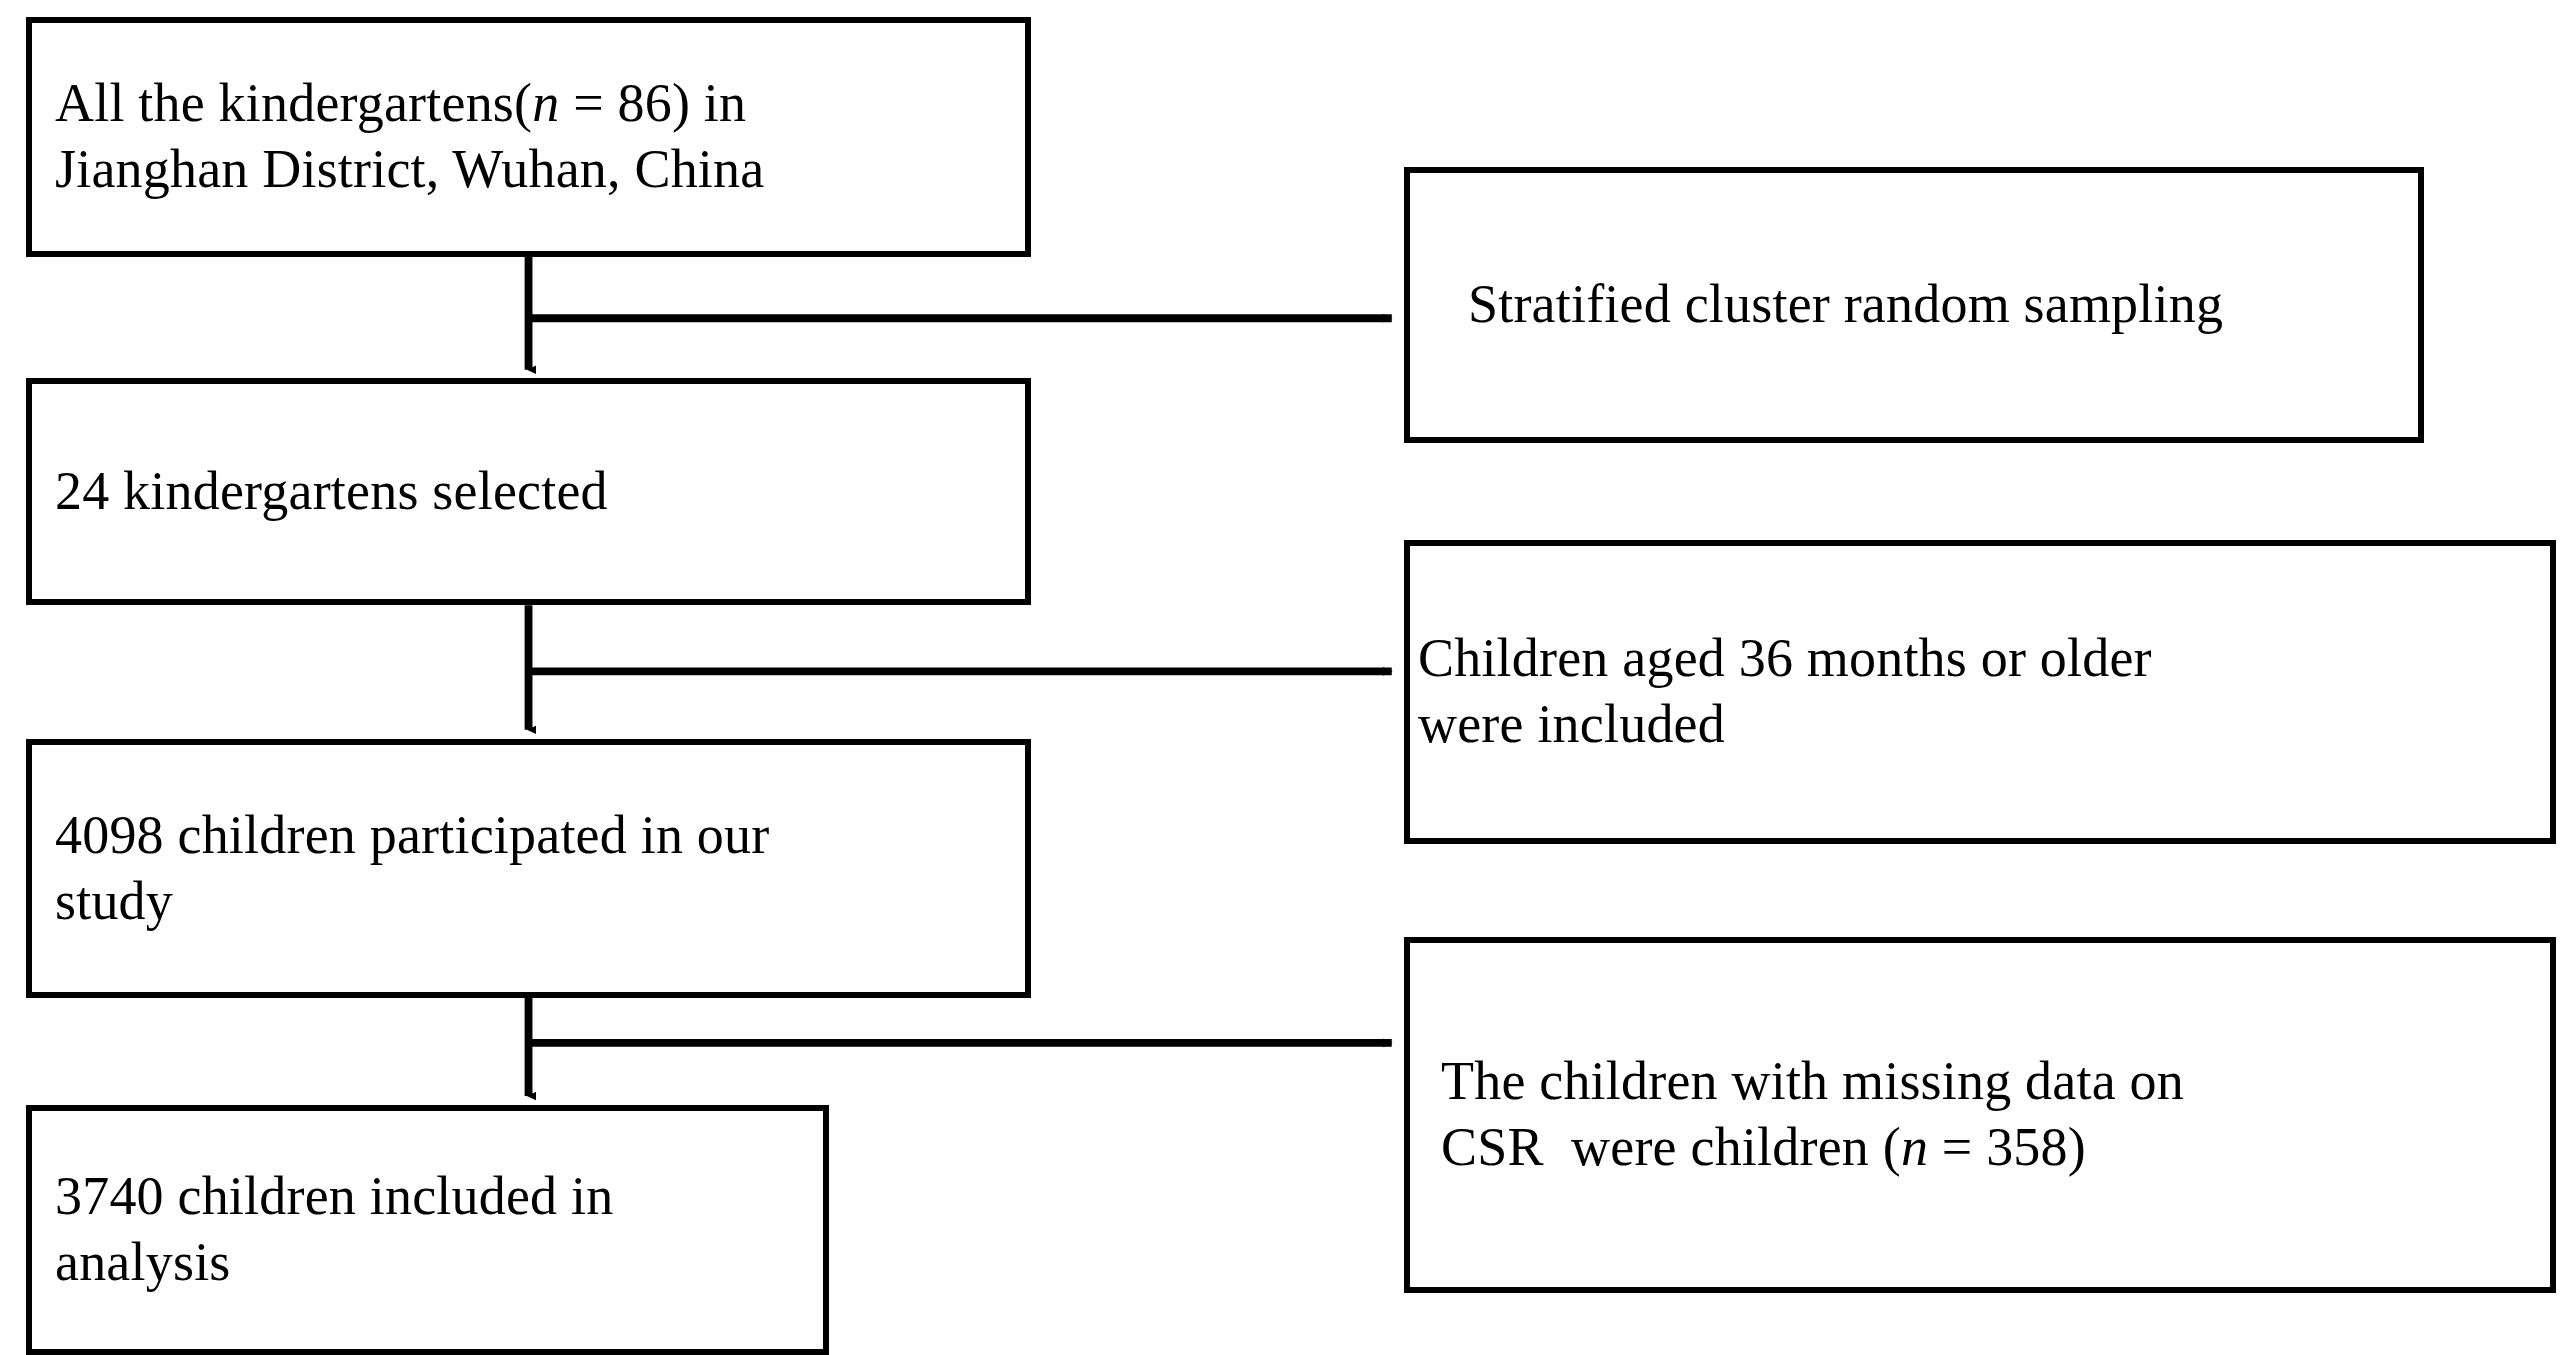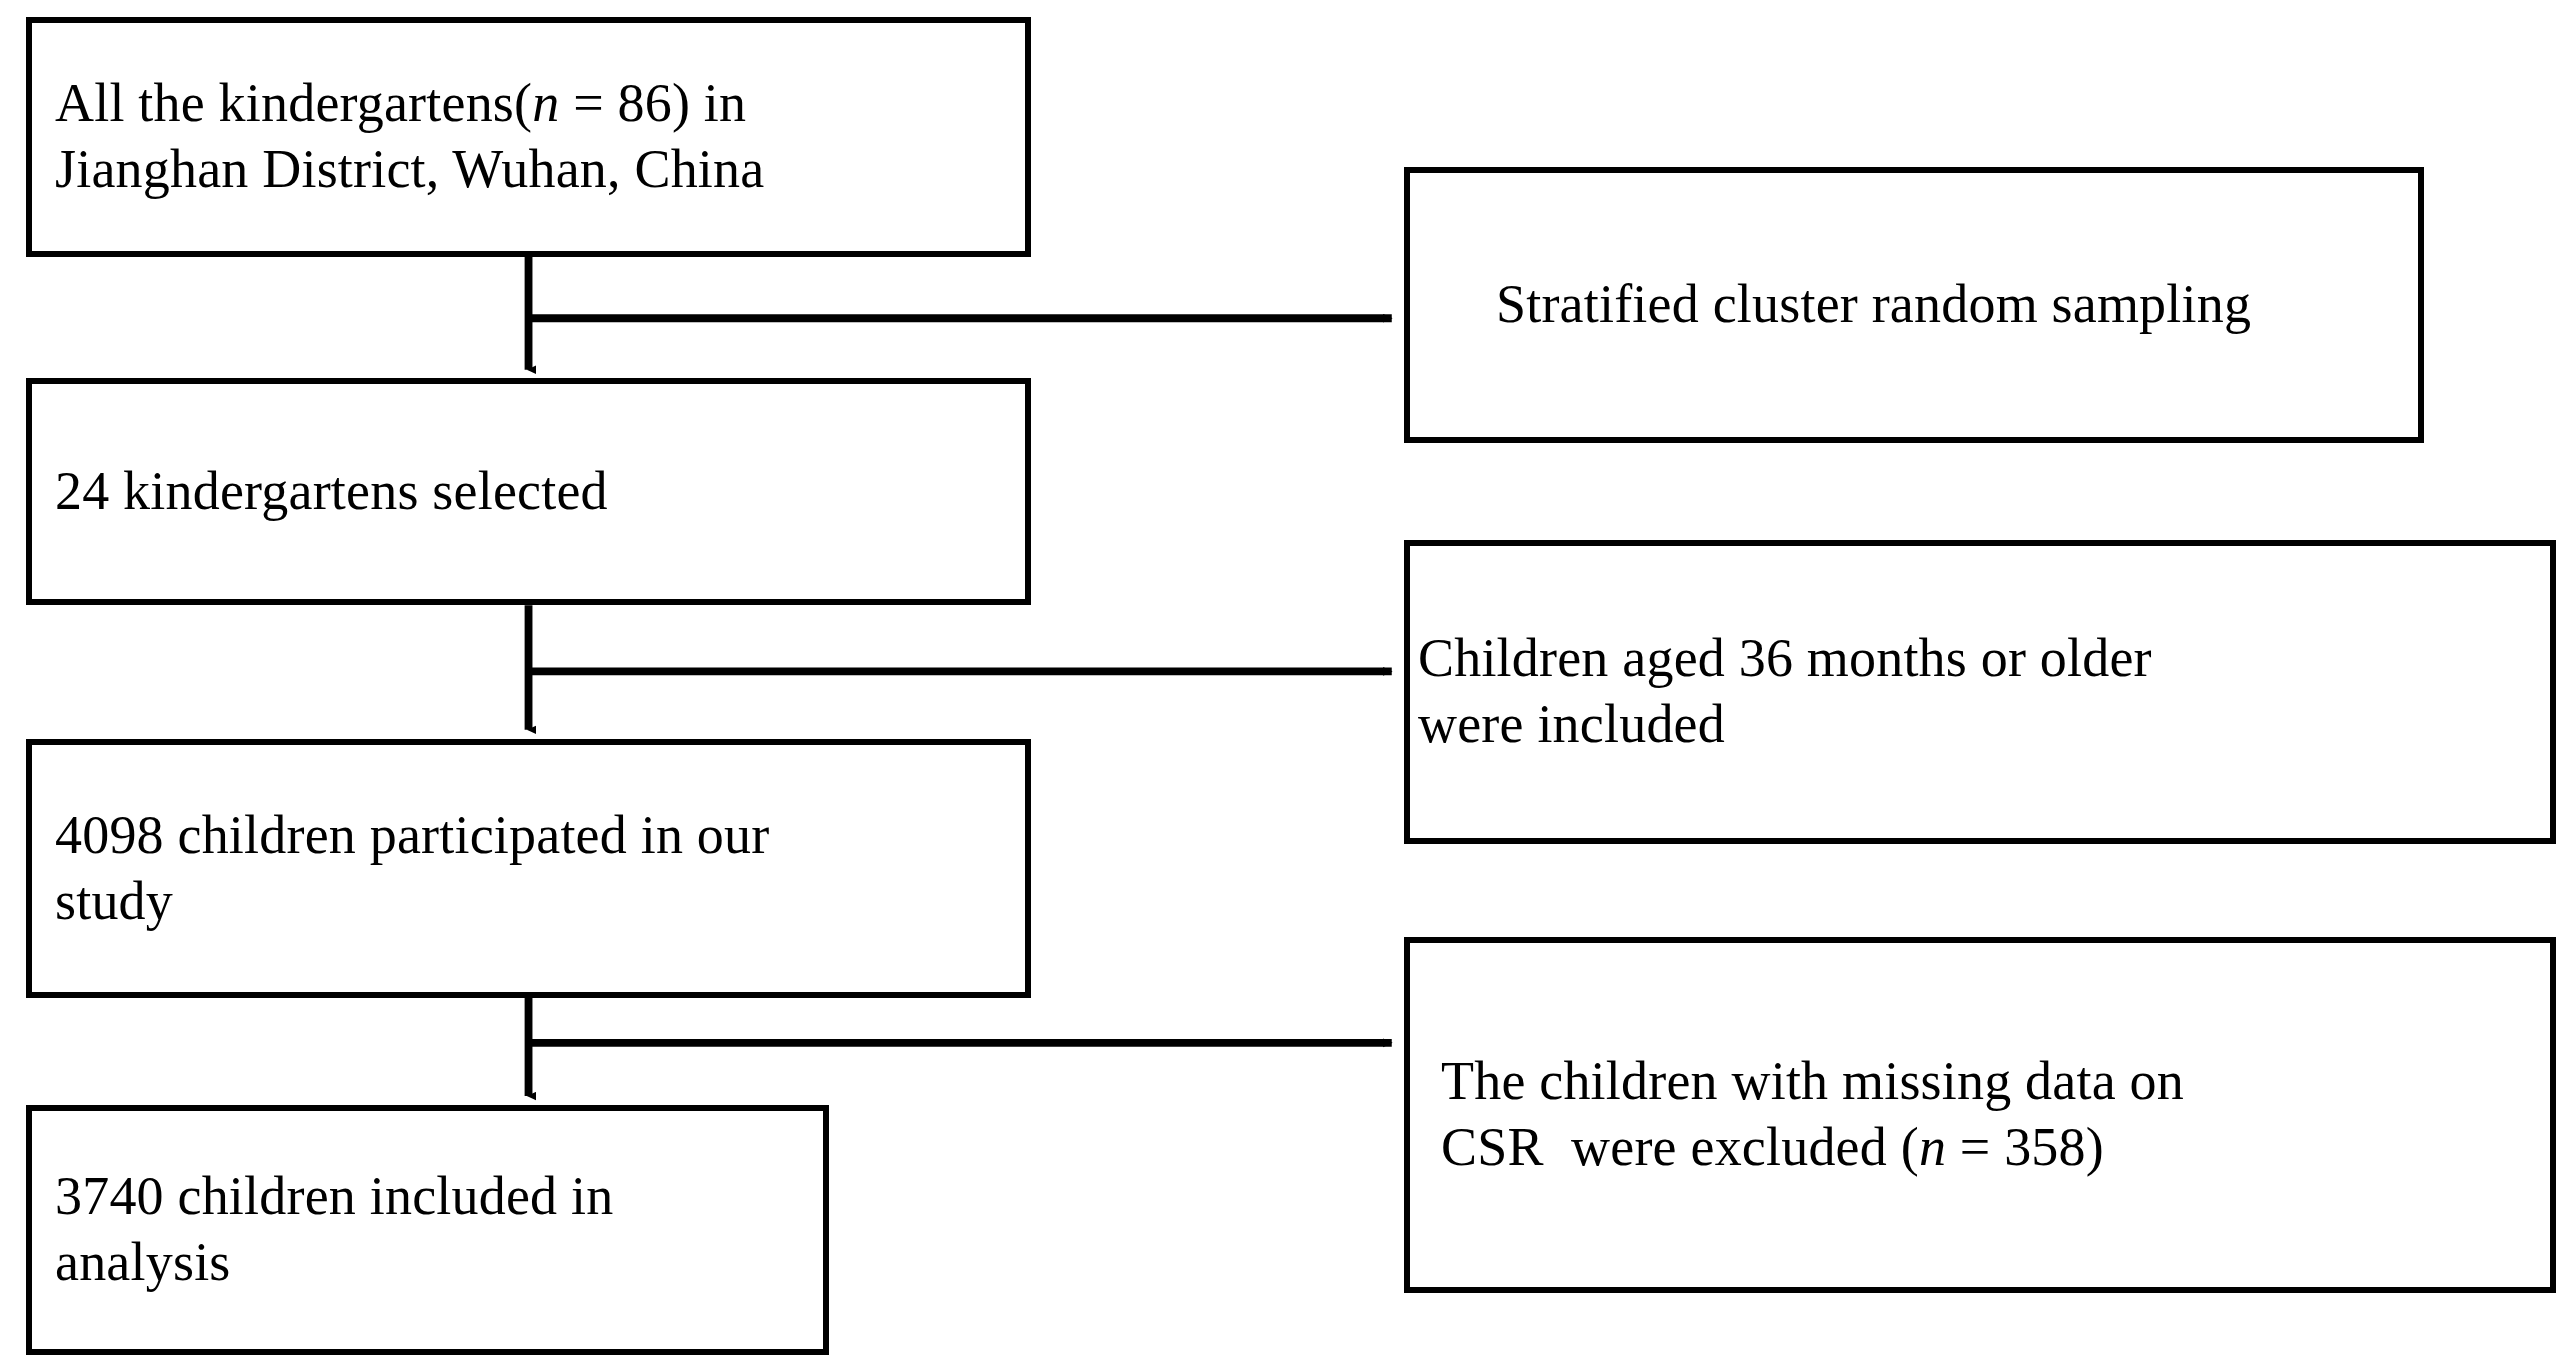--- a/index.html
+++ b/index.html
@@ -55,21 +55,21 @@
     font-style: italic;
   }
 
   
   #box-all-kindergartens { left: 26px;  top: 16.6px;   width: 1005px; height: 240px; }
   #box-selected-kindergartens { left: 26px; top: 378px; width: 1005px; height: 227px; }
   #box-participated-children { left: 26px; top: 739px; width: 1005px; height: 259px; }
   #box-included-analysis { left: 26px; top: 1105px; width: 803px; height: 250px; }
 
   
-  #box-sampling-method { left: 1404px; top: 167px;  width: 1020px; height: 276px; padding-left: 28px; }
+  #box-sampling-method { left: 1404px; top: 167px;  width: 1020px; height: 276px; }
   #box-inclusion-criteria { left: 1404px; top: 540px; width: 1152px; height: 304px; }
   #box-exclusion-criteria { left: 1404px; top: 937px; width: 1152px; height: 356px; }
 
   #box-sampling-method .node-text { padding-left: 58px; }
   #box-inclusion-criteria .node-text { padding-left: 8px; }
   #box-exclusion-criteria .node-text { padding-left: 31px; }
 </style>
 </head>
 <body>
 
@@ -119,17 +119,17 @@
 
   <div class="node-box left" id="box-sampling-method">
     <div class="node-text">Stratified cluster random sampling</div>
   </div>
 
   <div class="node-box left" id="box-inclusion-criteria">
     <div class="node-text"><span>Children aged 36 months or older</span><br><span>were included</span></div>
   </div>
 
   <div class="node-box left" id="box-exclusion-criteria">
-    <div class="node-text"><span>The children with missing data on</span><br><span>CSR  were excluded (</span><span class="it">n</span><span> = 358)</span></div>
+    <div class="node-text"><span>The children with missing data on</span><br><span>CSR  were children (</span><span class="it">n</span><span> = 358)</span></div>
   </div>
 
 </div>
 
 
 </body></html>

